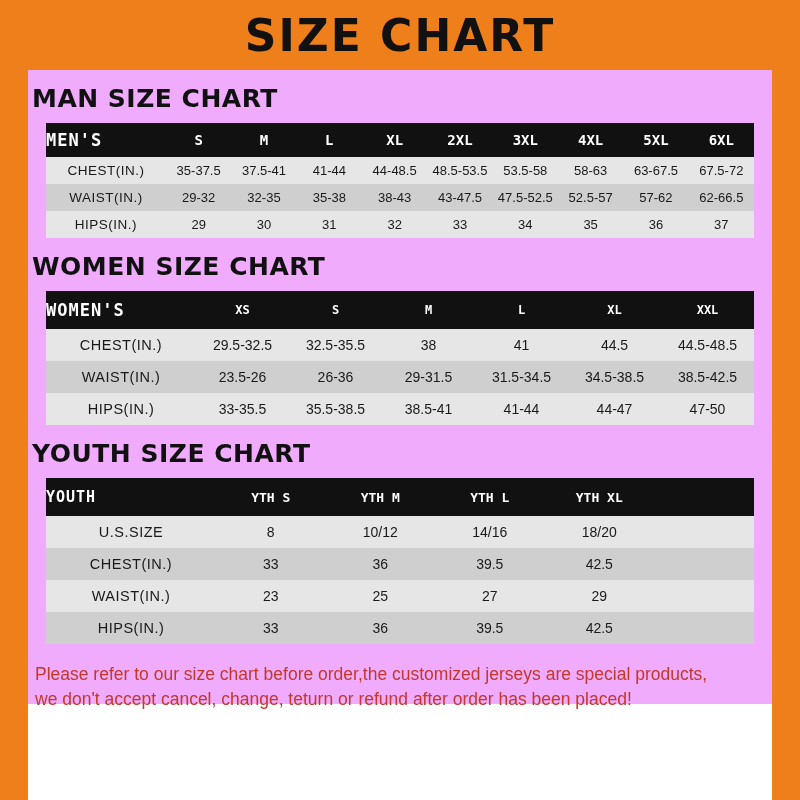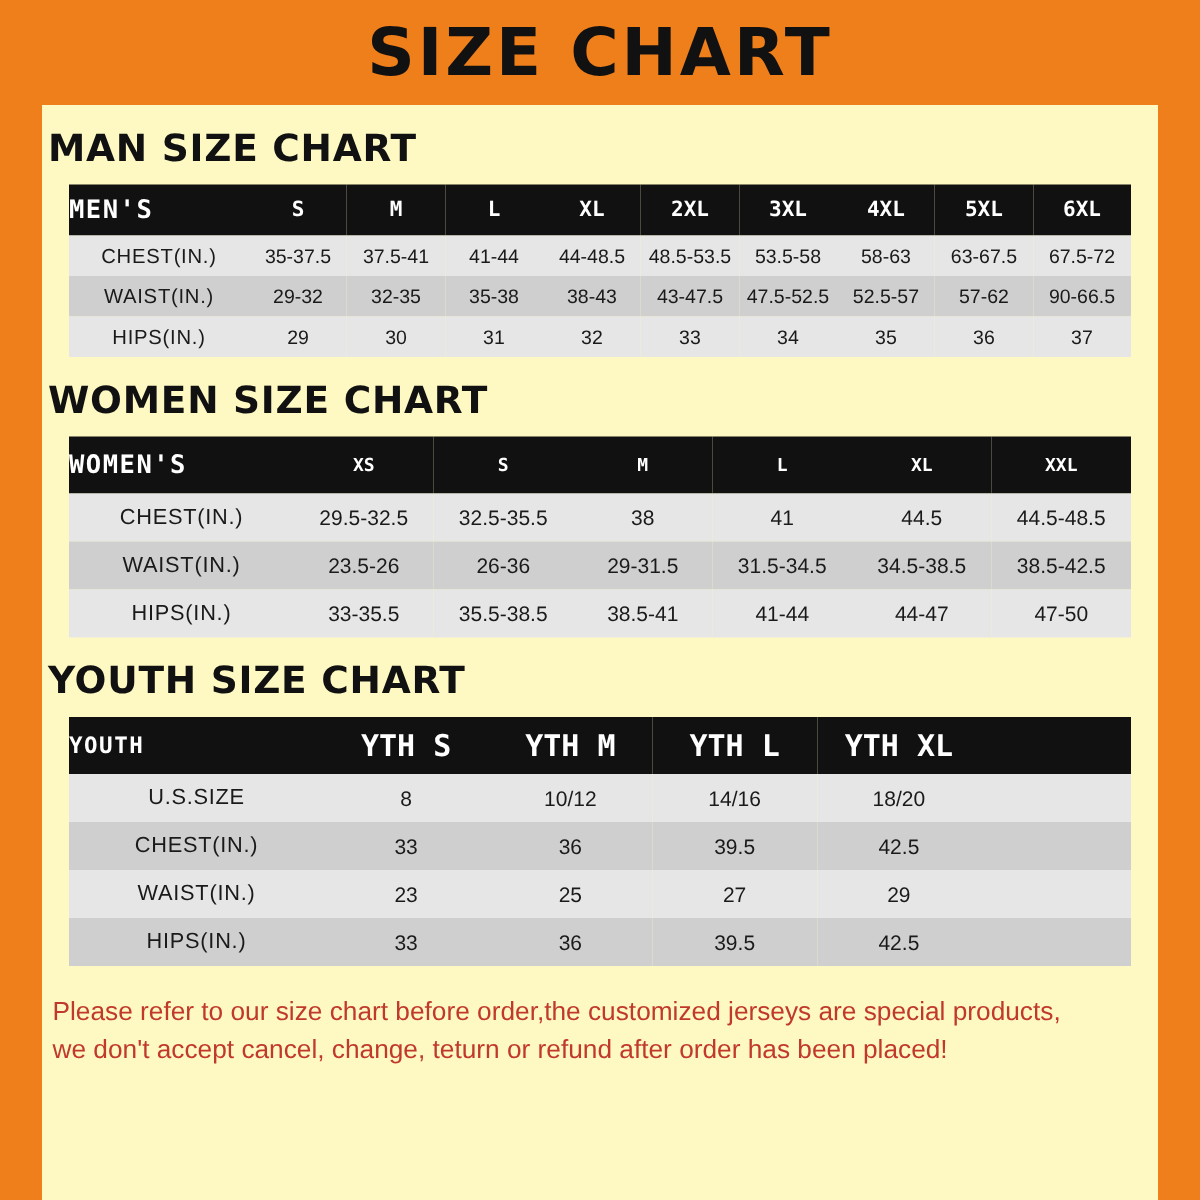--- a/index.html
+++ b/index.html
@@ -9,23 +9,23 @@
   body {
     width: 800px;
     height: 800px;
     background: #ffffff;
     font-family: "Liberation Sans", sans-serif;
     overflow: hidden;
   }
   .page {
     position: relative;
     width: 800px;
-    height: 800px;
+    height: 704px;
     box-sizing: border-box;
-    background: #fef9c3;
+    background: #f0abfc;
     text-decoration: underline;
   }
   
   .side-bar {
     position: absolute;
     top: 0;
     width: 28px;
     height: 800px;
     background: #ef7f1a;
   }
@@ -122,21 +122,21 @@
 
   
   .women table.size-table thead th.row-head { font-size: 17px; }
   .women table.size-table th,
   .women table.size-table td { height: 32px; font-size: 14px; }
   .women table.size-table thead th { font-size: 12px; height: 38px; }
   .women table.size-table tbody td.row-head { font-size: 14.5px; }
 
   .youth table.size-table th,
   .youth table.size-table td { height: 32px; font-size: 14px; }
-  .youth table.size-table thead th { font-size: 20px; height: 38px; }
+  .youth table.size-table thead th { font-size: 13px; height: 38px; }
   .youth table.size-table thead th.row-head { font-size: 15px; }
   .youth table.size-table tbody td.row-head { font-size: 14.5px; }
 
   .notice {
     margin: 18px auto 0 auto;
     width: 730px;
     text-align: left;
     color: #c0392b;
     font-size: 17.5px;
     line-height: 1.45;
@@ -191,21 +191,21 @@
           <tr class="even">
             <td class="row-head">WAIST(IN.)</td>
             <td>29-32</td>
             <td>32-35</td>
             <td>35-38</td>
             <td>38-43</td>
             <td>43-47.5</td>
             <td>47.5-52.5</td>
             <td>52.5-57</td>
             <td>57-62</td>
-            <td>90-66.5</td>
+            <td>62-66.5</td>
           </tr>
           <tr class="odd">
             <td class="row-head">HIPS(IN.)</td>
             <td>29</td>
             <td>30</td>
             <td>31</td>
             <td>32</td>
             <td>33</td>
             <td>34</td>
             <td>35</td>

